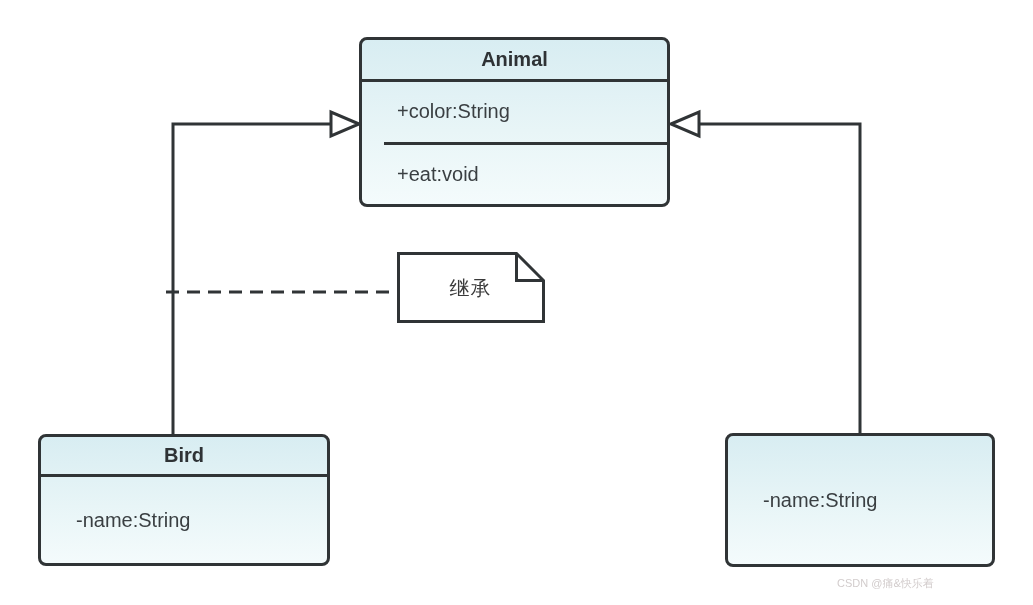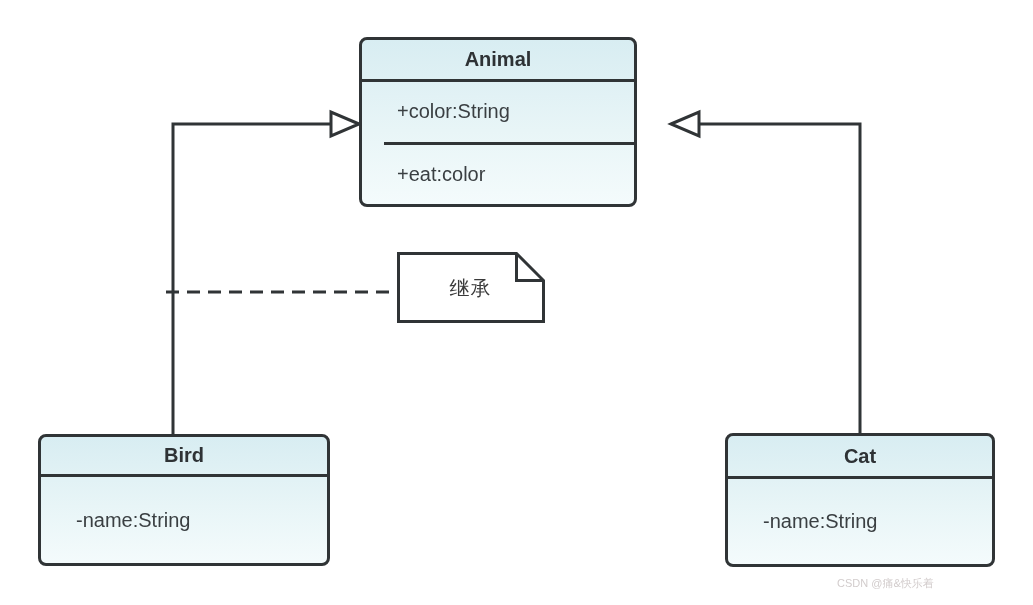--- a/index.html
+++ b/index.html
@@ -63,21 +63,21 @@
     text-align: right;
   }
   .watermark {
     position: absolute;
     left: 837px; top: 576px;
     font-size: 11px;
     color: #d2cccc;
     white-space: nowrap;
   }
   
-  .class-animal { left: 359px; top: 37px;  width: 278px; height: 170px; }
+  .class-animal { left: 359px; top: 37px;  width: 311px; height: 170px; }
   .class-animal .uml-class-title { height: 42px; flex: none; }
   .class-bird   { left: 38px;  top: 434px; width: 292px; height: 132px; }
   .class-bird   .uml-class-title { height: 40px; flex: none; }
   .class-cat    { left: 725px; top: 433px; width: 270px; height: 134px; }
   .class-cat    .uml-class-title { height: 43px; flex: none; }
 </style>
 </head>
 <body>
 
 <div class="canvas">
@@ -92,30 +92,29 @@
 
     <line x1="166" y1="292" x2="398" y2="292" stroke="#303436" stroke-width="3" stroke-dasharray="13 8"></line>
 
     <path d="M 398.5 253.5 L 516.5 253.5 L 543.5 280.5 L 543.5 321.5 L 398.5 321.5 Z" fill="#ffffff" stroke="#303436" stroke-width="3" stroke-linejoin="miter"></path>
     <path d="M 516.5 253.5 L 516.5 280.5 L 543.5 280.5" fill="none" stroke="#303436" stroke-width="3"></path>
   </svg>
 
   <div class="uml-class class-animal">
     <div class="uml-class-title">Animal</div>
     <div class="uml-class-row">+color:String</div>
-    <div class="uml-class-row method-row">+eat:color</div>
+    <div class="uml-class-row method-row">+eat:void</div>
   </div>
 
   <div class="uml-class class-bird">
     <div class="uml-class-title">Bird</div>
     <div class="uml-class-row">-name:String</div>
   </div>
 
   <div class="uml-class class-cat">
-    <div class="uml-class-title">Cat</div>
     <div class="uml-class-row">-name:String</div>
   </div>
 
   <div class="note-text">继承</div>
 
   <div class="watermark">CSDN @痛&amp;快乐着</div>
 
 </div>
 
 </body></html>

